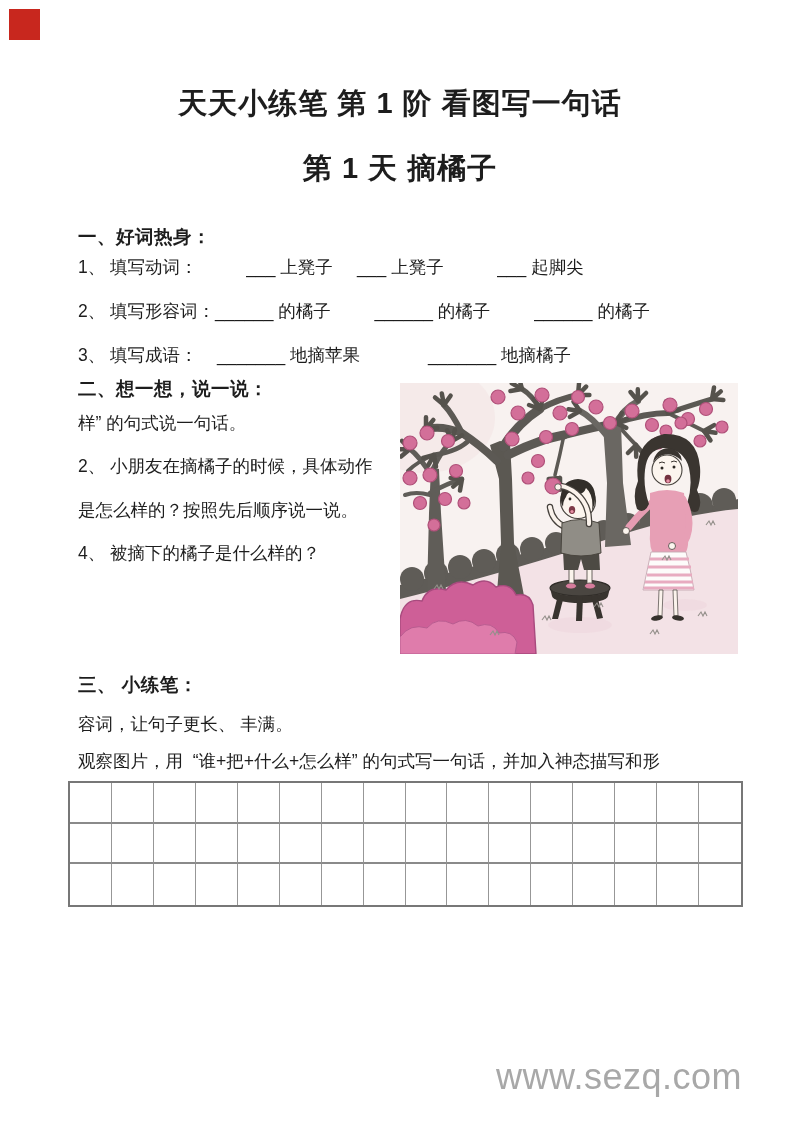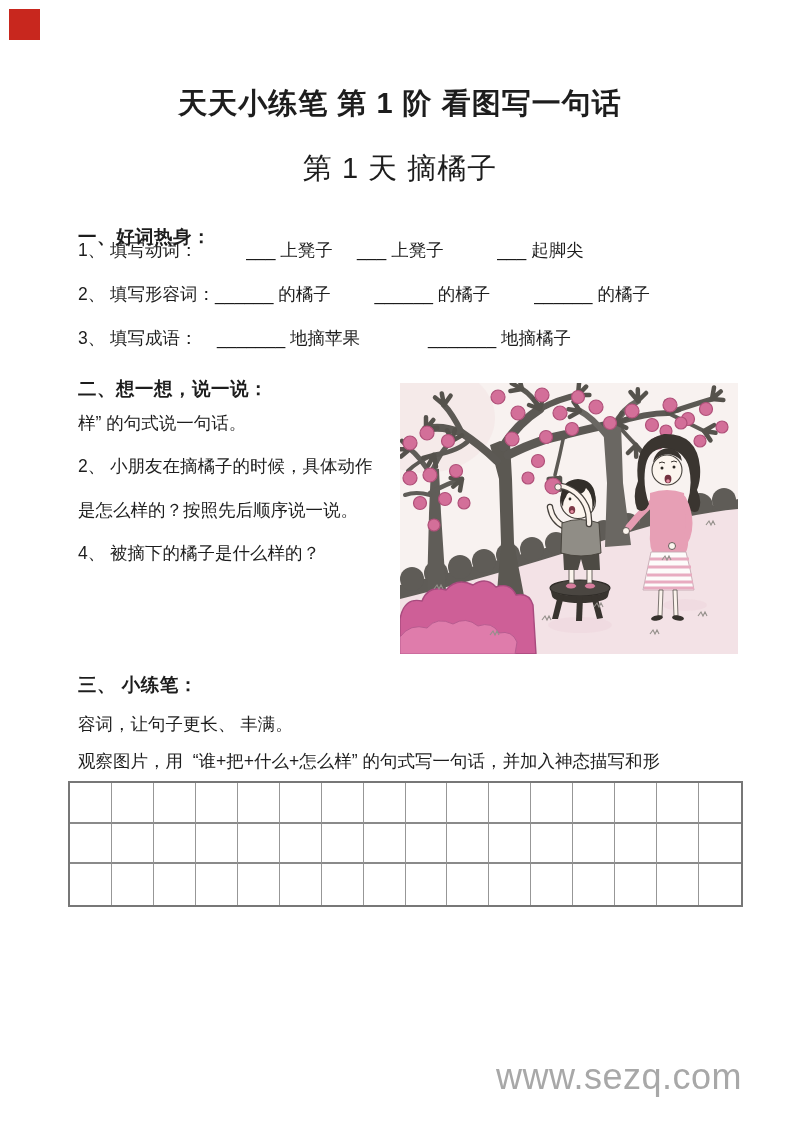--- a/index.html
+++ b/index.html
@@ -2,26 +2,26 @@
 <html><head>
 <meta charset="utf-8">
 <style>
   html,body{margin:0;padding:0;background:#ffffff;}
   body{width:800px;height:1131px;position:relative;overflow:hidden;
        font-family:"Liberation Sans","DejaVu Sans",sans-serif;color:#1d1d1d;}
   .abs{position:absolute;}
   .center{left:0;width:800px;text-align:center;}
   .line{white-space:pre;}
   .title{top:84px;font-size:29px;font-weight:bold;letter-spacing:1px;}
-  .subtitle{top:149px;font-size:29px;font-weight:normal;letter-spacing:1px;}
+  .subtitle{top:149px;font-size:29px;font-weight:bold;letter-spacing:1px;}
   .sec-header{font-size:18.5px;font-weight:bold;letter-spacing:.5px;}
   .bodytext{font-size:17.5px;}
   #red-marker{left:9px;top:9px;width:31px;height:31px;background:#c8271e;}
   #warmup-header{left:78px;top:224px;}
-  #warmup-items{left:78px;top:228px;line-height:44px;}
+  #warmup-items{left:78px;top:245px;line-height:44px;}
   #think-header{left:78px;top:376px;}
   #think-lines{left:78px;top:402px;line-height:43.4px;}
   #illustration{left:400px;top:383px;width:338px;height:271px;}
   #practice-header{left:78px;top:672px;}
   #practice-lines{left:78px;top:706px;line-height:37px;}
   #writing-grid{left:68px;top:781px;width:675px;height:126px;display:grid;
                 border:2px solid #777777;box-sizing:border-box;background:#ffffff;}
   .cell{border-right:1px solid #979797;border-bottom:2px solid #8a8a8a;}
   .cell.last-col{border-right:none;}
   .cell.last-row{border-bottom:none;}

